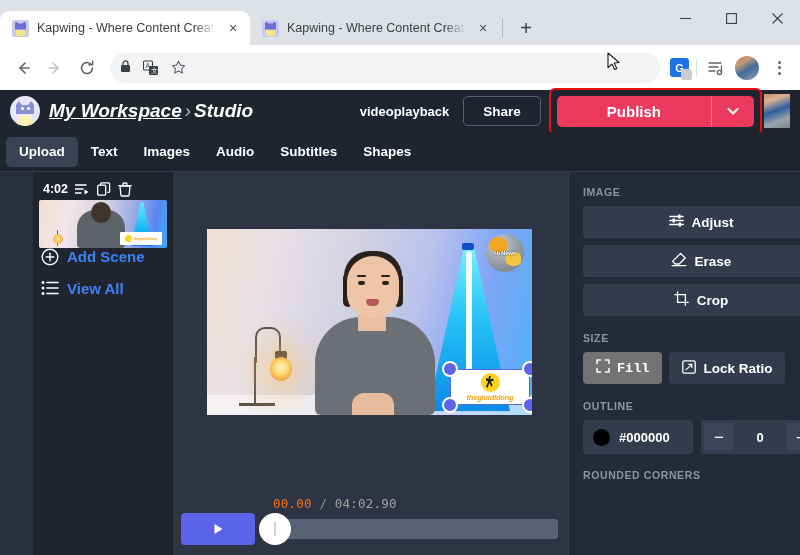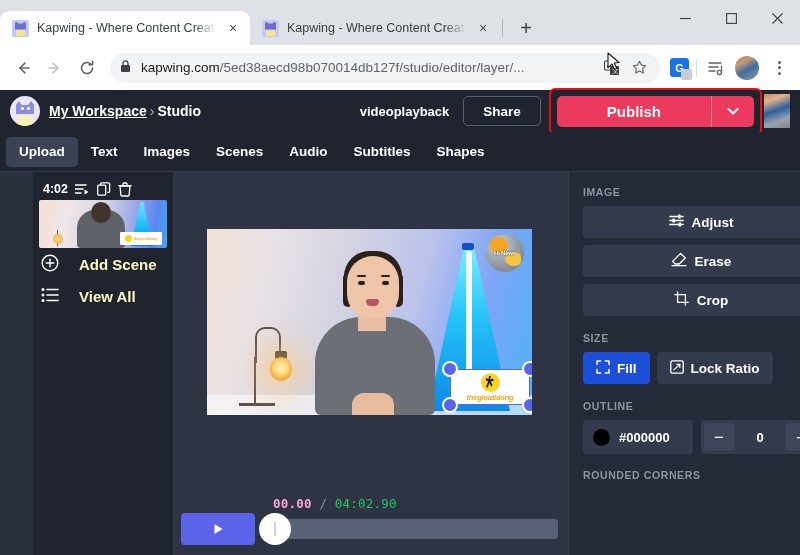--- a/index.html
+++ b/index.html
@@ -122,21 +122,21 @@
   .ws-logo .cat-head {
     position: absolute; left: 6px; top: 5px; width: 18px; height: 13px; background: #8b8fd8;
     clip-path: polygon(0 100%, 0 28%, 16% 0, 33% 30%, 67% 30%, 84% 0, 100% 28%, 100% 100%);
   }
   .ws-logo .cat-eye { position: absolute; width: 2.5px; height: 3px; background: #fff; border-radius:50%; top: 11px; }
   .ws-logo .cat-eye.l { left: 11px; } .ws-logo .cat-eye.r { left: 17px; }
   .ws-logo .cat-body {
     position: absolute; left: 7px; bottom: 0; width: 16px; height: 11px;
     background: #fbf0b8; border-radius: 7px 7px 0 0;
   }
-  .breadcrumb { font-size: 14px; color: #ffffff; font-weight: bold; white-space: nowrap; }
+  .breadcrumb { font-size: 19px; color: #ffffff; font-weight: bold; white-space: nowrap; font-style: italic; }
   .breadcrumb .ws { text-decoration: underline; }
   .breadcrumb .sep { color: #b9bec9; font-weight: normal; padding: 0 3px; }
   .header-spacer { flex: 1 1 auto; }
   .proj-name { font-size: 13px; color: #ffffff; font-weight: bold; margin-right: 14px; white-space: nowrap; }
   .share-btn {
     height: 30px; padding: 0 19px; border: 1px solid #5a6174; border-radius: 5px;
     background: transparent; color: #fff; font-size: 13.5px; font-weight: bold;
     display: flex; align-items: center; font-family: inherit;
   }
   .publish-wrap { position: relative; margin-left: 16px; }
@@ -203,22 +203,22 @@
     clip-path: polygon(44% 0, 56% 0, 100% 100%, 0 100%);
   }
   .st-logo {
     position: absolute; right: 5px; bottom: 3px; width: 42px; height: 13px; background: #fff;
     border-radius: 1px; display: flex; align-items: center; justify-content: center; gap: 2px;
   }
   .st-logo .dot { width: 7px; height: 7px; border-radius: 50%; background: #fcd321; }
   .st-logo .txt { font-size: 3.5px; color: #f5a623; font-weight: bold; }
 
   .rail-action {
-    display: flex; align-items: center; gap: 20px; height: 32px; padding-left: 2px;
-    color: #fef9c3; font-size: 15px; font-weight: bold;
+    display: flex; gap: 8px; height: 32px; padding-left: 2px;
+    color: #3b82f6; font-size: 15px; font-weight: bold;
   }
   .rail-action:first-of-type { margin-top: 12px; }
 
   
   .canvas-area {
     flex: 1 1 auto; background: #2e3444; position: relative;
   }
   .video-frame {
     position: absolute; left: 34px; top: 57px; width: 325px; height: 186px;
     background: linear-gradient(104deg,#f2e0d4 0%,#e9e2e6 18%,#d3d2e2 42%,#b9c2ec 62%,#7ea5f5 80%,#4db2f7 100%);
@@ -316,23 +316,23 @@
   }
   .play-btn {
     position: absolute; left: 8px; bottom: 10px; width: 74px; height: 32px;
     background: #5b63e8; border-radius: 4px; display: flex; align-items: center;
     justify-content: center; color: #fff; border: none;
   }
   .time-label {
     position: absolute; left: 100px; bottom: 44px; font-size: 12.5px;
     font-family: "DejaVu Sans Mono", monospace; letter-spacing: 0.2px;
   }
-  .time-label .cur { color: #f9a8d4; font-weight: bold; }
+  .time-label .cur { color: #f97316; font-weight: normal; }
   .time-label .sep { color: #8d94a3; }
-  .time-label .tot { color: #22c55e; }
+  .time-label .tot { color: #a3a3a3; }
   .scrub-track {
     position: absolute; left: 92px; right: 10px; bottom: 16px; height: 20px;
     background: #596175; border-radius: 3px;
   }
   .scrub-knob {
     position: absolute; left: 86px; bottom: 10px; width: 32px; height: 32px;
     border-radius: 50%; background: #ffffff; display: flex; align-items: center; justify-content: center;
   }
   .scrub-knob i { width: 2px; height: 14px; background: #cfd3da; display: block; }
 
@@ -349,21 +349,21 @@
     width: 100%; height: 32px; background: #343b4d; border: none; border-radius: 4px;
     color: #ffffff; font-size: 13.5px; font-weight: bold; display: flex; align-items: center;
     justify-content: center; gap: 8px; margin-bottom: 7px; font-family: inherit;
   }
   .size-row { display: flex; gap: 7px; margin-bottom: 16px; }
   .size-btn {
     height: 32px; border: none; border-radius: 4px; color: #ffffff; font-size: 13.5px;
     font-weight: bold; display: flex; align-items: center; gap: 7px; padding: 0 13px;
     font-family: inherit; background: #343b4d;
   }
-  .size-btn.active { background: #1d4ed8; }
+  .size-btn.active { background: #737373; font-family: Liberation Mono, monospace; }
   .outline-row { display: flex; gap: 8px; margin-bottom: 15px; }
   .color-field {
     flex: 0 0 110px; height: 34px; background: #343b4d; border-radius: 4px;
     display: flex; align-items: center; gap: 9px; padding: 0 10px;
   }
   .color-swatch { width: 17px; height: 17px; border-radius: 50%; background: #000000; flex: 0 0 17px; }
   .color-hex { font-size: 13px; color: #fff; font-weight: bold; }
   .stepper {
     flex: 1 1 auto; height: 34px; background: #343b4d; border-radius: 4px;
     display: flex; align-items: center; justify-content: space-between; padding: 3px;
@@ -437,21 +437,20 @@
         </svg>
     </div>
 
     <div class="omnibox">
       <span class="lock-ico">
         <svg width="11" height="13" viewBox="0 0 11 13">
             <rect x="1" y="5" width="9" height="7" rx="1.2" fill="#3c4043"></rect>
             <path d="M3 5V3.4a2.5 2.5 0 0 1 5 0V5" fill="none" stroke="#3c4043" stroke-width="1.2"></path>
           </svg>
       </span>
-      <span class="omnibox-url"><span class="host">kapwing.com</span><span class="path">/5ed38aecd98b070014db127f/studio/editor/layer/...</span></span>
       <span class="omni-right">
         <span class="nav-icon" style="width:20px;height:20px;flex:0 0 20px;">
           <svg width="16" height="16" viewBox="0 0 16 16">
               <rect x="0.5" y="1" width="9" height="9" rx="1" fill="none" stroke="#3c4043" stroke-width="1.1"></rect>
               <text x="2.4" y="8" font-size="6.5" fill="#3c4043" font-family="sans-serif">A</text>
               <rect x="6" y="6" width="9" height="9" rx="1" fill="#3c4043"></rect>
               <text x="8.2" y="13.4" font-size="6.5" fill="#fff" font-family="sans-serif">文</text>
             </svg>
         </span>
         <span class="nav-icon" style="width:22px;height:22px;flex:0 0 22px;">
@@ -516,21 +515,20 @@
         </div>
         <span class="hl-box"></span>
       </div>
       <div class="header-thumb"></div>
     </div>
 
     <div class="tabbar">
       <div class="nav-tab active">Upload</div>
       <div class="nav-tab">Text</div>
       <div class="nav-tab">Images</div>
-      <div class="nav-tab">Scenes</div>
       <div class="nav-tab">Audio</div>
       <div class="nav-tab">Subtitles</div>
       <div class="nav-tab">Shapes</div>
       <div class="tabbar-spacer"></div>
     </div>
 
     <div class="body-row">
 
       <div class="scenes-rail">
         <div class="scene-card">

